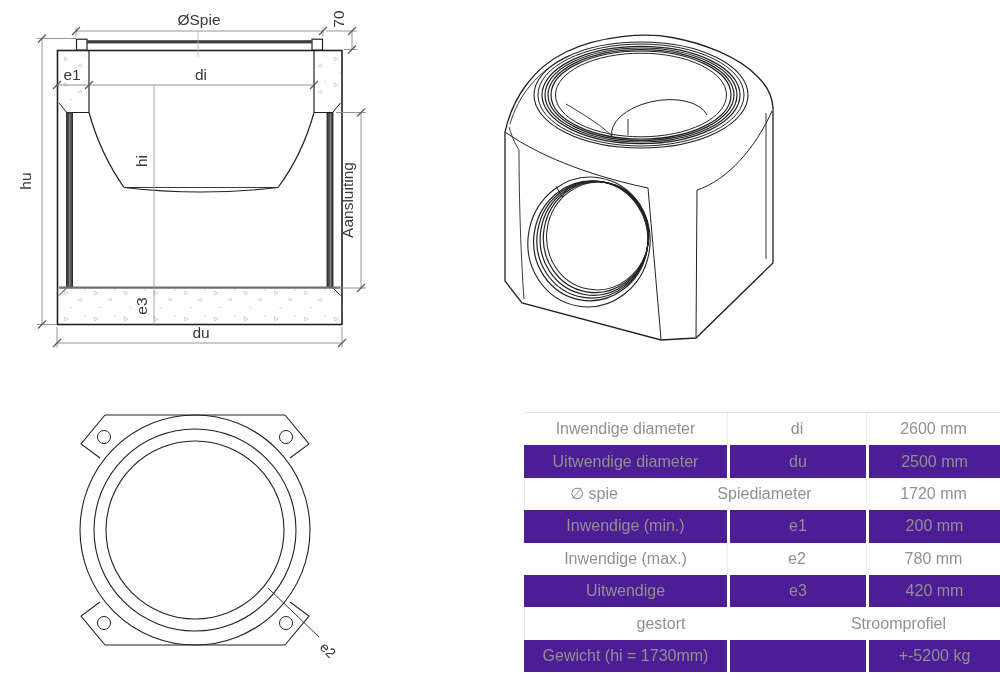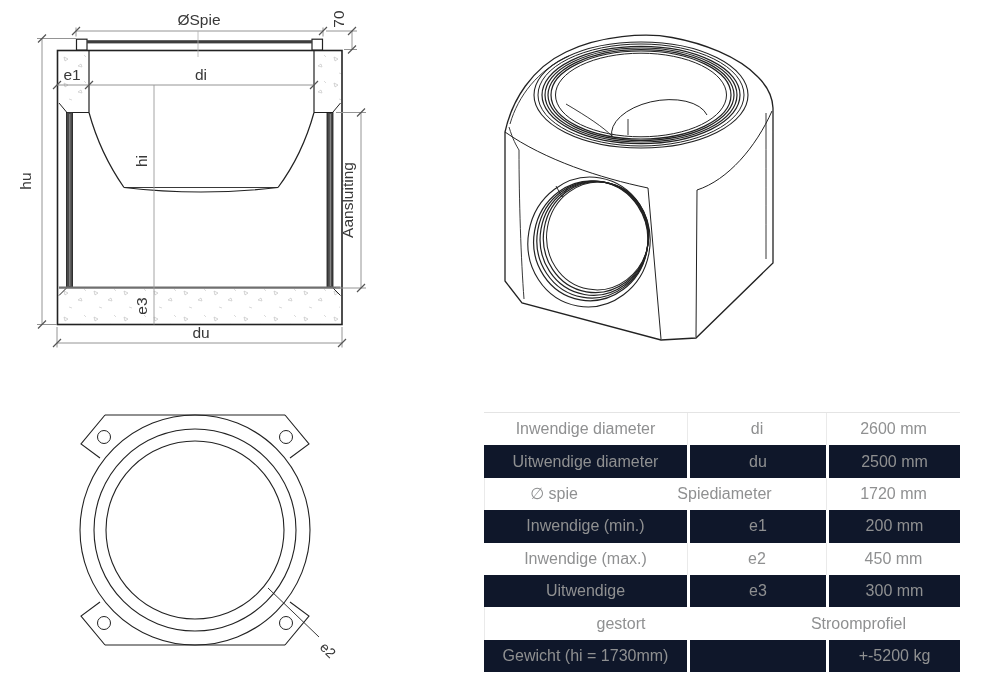--- a/index.html
+++ b/index.html
@@ -5,25 +5,25 @@
   html,body{margin:0;padding:0;}
   body{
     width:1000px;height:680px;position:relative;background:#ffffff;
     font-family:"Liberation Sans",sans-serif;overflow:hidden;
   }
   #drawing{position:absolute;left:0;top:0;}
   .dim-text{font-size:15.5px;fill:#383838;}
   .dim-text-sm{font-size:14px;fill:#383838;}
   
   .spec-table{
-    position:absolute;left:484px;top:412px;width:476px;
+    position:absolute;left:524px;top:412px;width:476px;
     border-top:1px solid #e4e4e4;
   }
   .spec-row{display:flex;height:32.4px;align-items:center;}
-  .spec-row.alt{background:#0f172a;}
+  .spec-row.alt{background:#4c1d95;}
   .spec-cell{
     text-align:center;color:#8f9091;font-size:16px;line-height:1;
     display:flex;align-items:center;justify-content:center;height:100%;
     box-sizing:border-box;
   }
   .c1{width:203px;}
   .c2{width:139px;}
   .c3{width:134px;}
   .cmerge{width:273px;}
   .spec-row.plain .c2,.spec-row.plain .c3,.spec-row.plain .cmerge{border-left:1px solid #eaeaea;}
@@ -206,26 +206,26 @@
     <div class="spec-cell c3">1720 mm</div>
   </div>
   <div class="spec-row alt">
     <div class="spec-cell c1">Inwendige (min.)</div>
     <div class="spec-cell c2">e1</div>
     <div class="spec-cell c3">200 mm</div>
   </div>
   <div class="spec-row plain">
     <div class="spec-cell c1">Inwendige (max.)</div>
     <div class="spec-cell c2">e2</div>
-    <div class="spec-cell c3">450 mm</div>
+    <div class="spec-cell c3">780 mm</div>
   </div>
   <div class="spec-row alt">
     <div class="spec-cell c1">Uitwendige</div>
     <div class="spec-cell c2">e3</div>
-    <div class="spec-cell c3">300 mm</div>
+    <div class="spec-cell c3">420 mm</div>
   </div>
   <div class="spec-row plain">
     <div class="spec-cell cmerge">gestort</div>
     <div class="spec-cell c1">Stroomprofiel</div>
   </div>
   <div class="spec-row alt">
     <div class="spec-cell c1">Gewicht (hi = 1730mm)</div>
     <div class="spec-cell c2"></div>
     <div class="spec-cell c3">+-5200 kg</div>
   </div>

